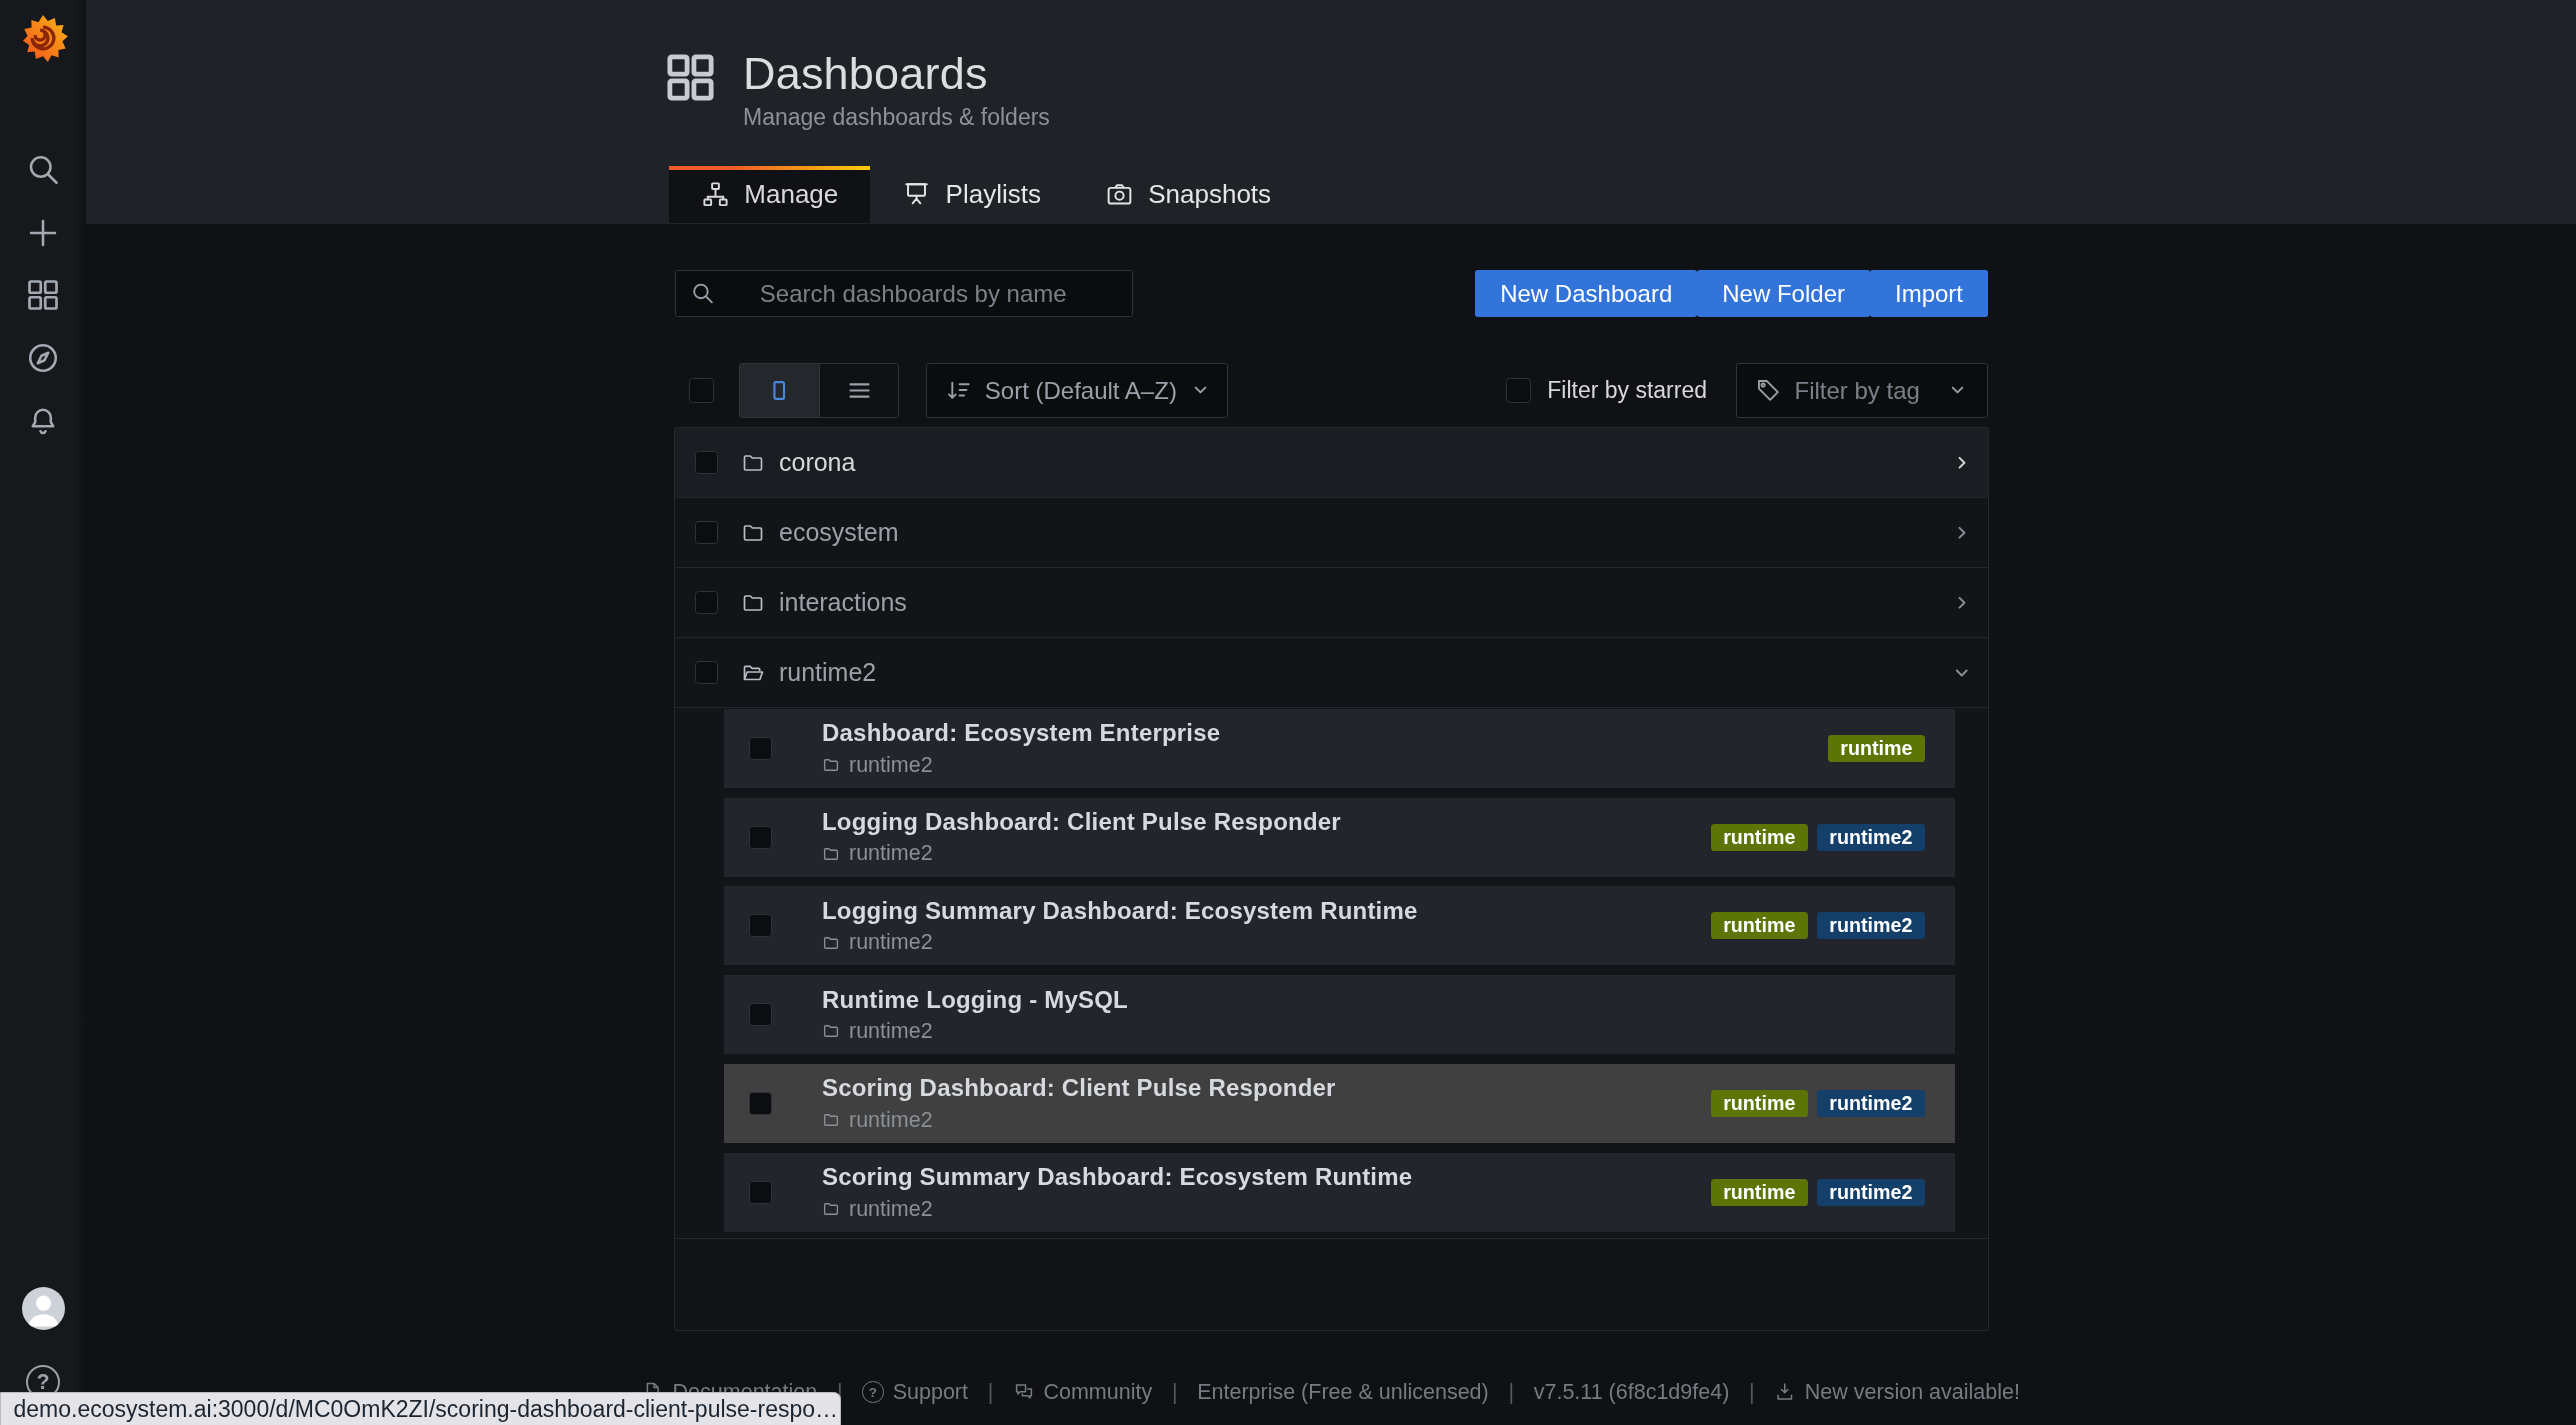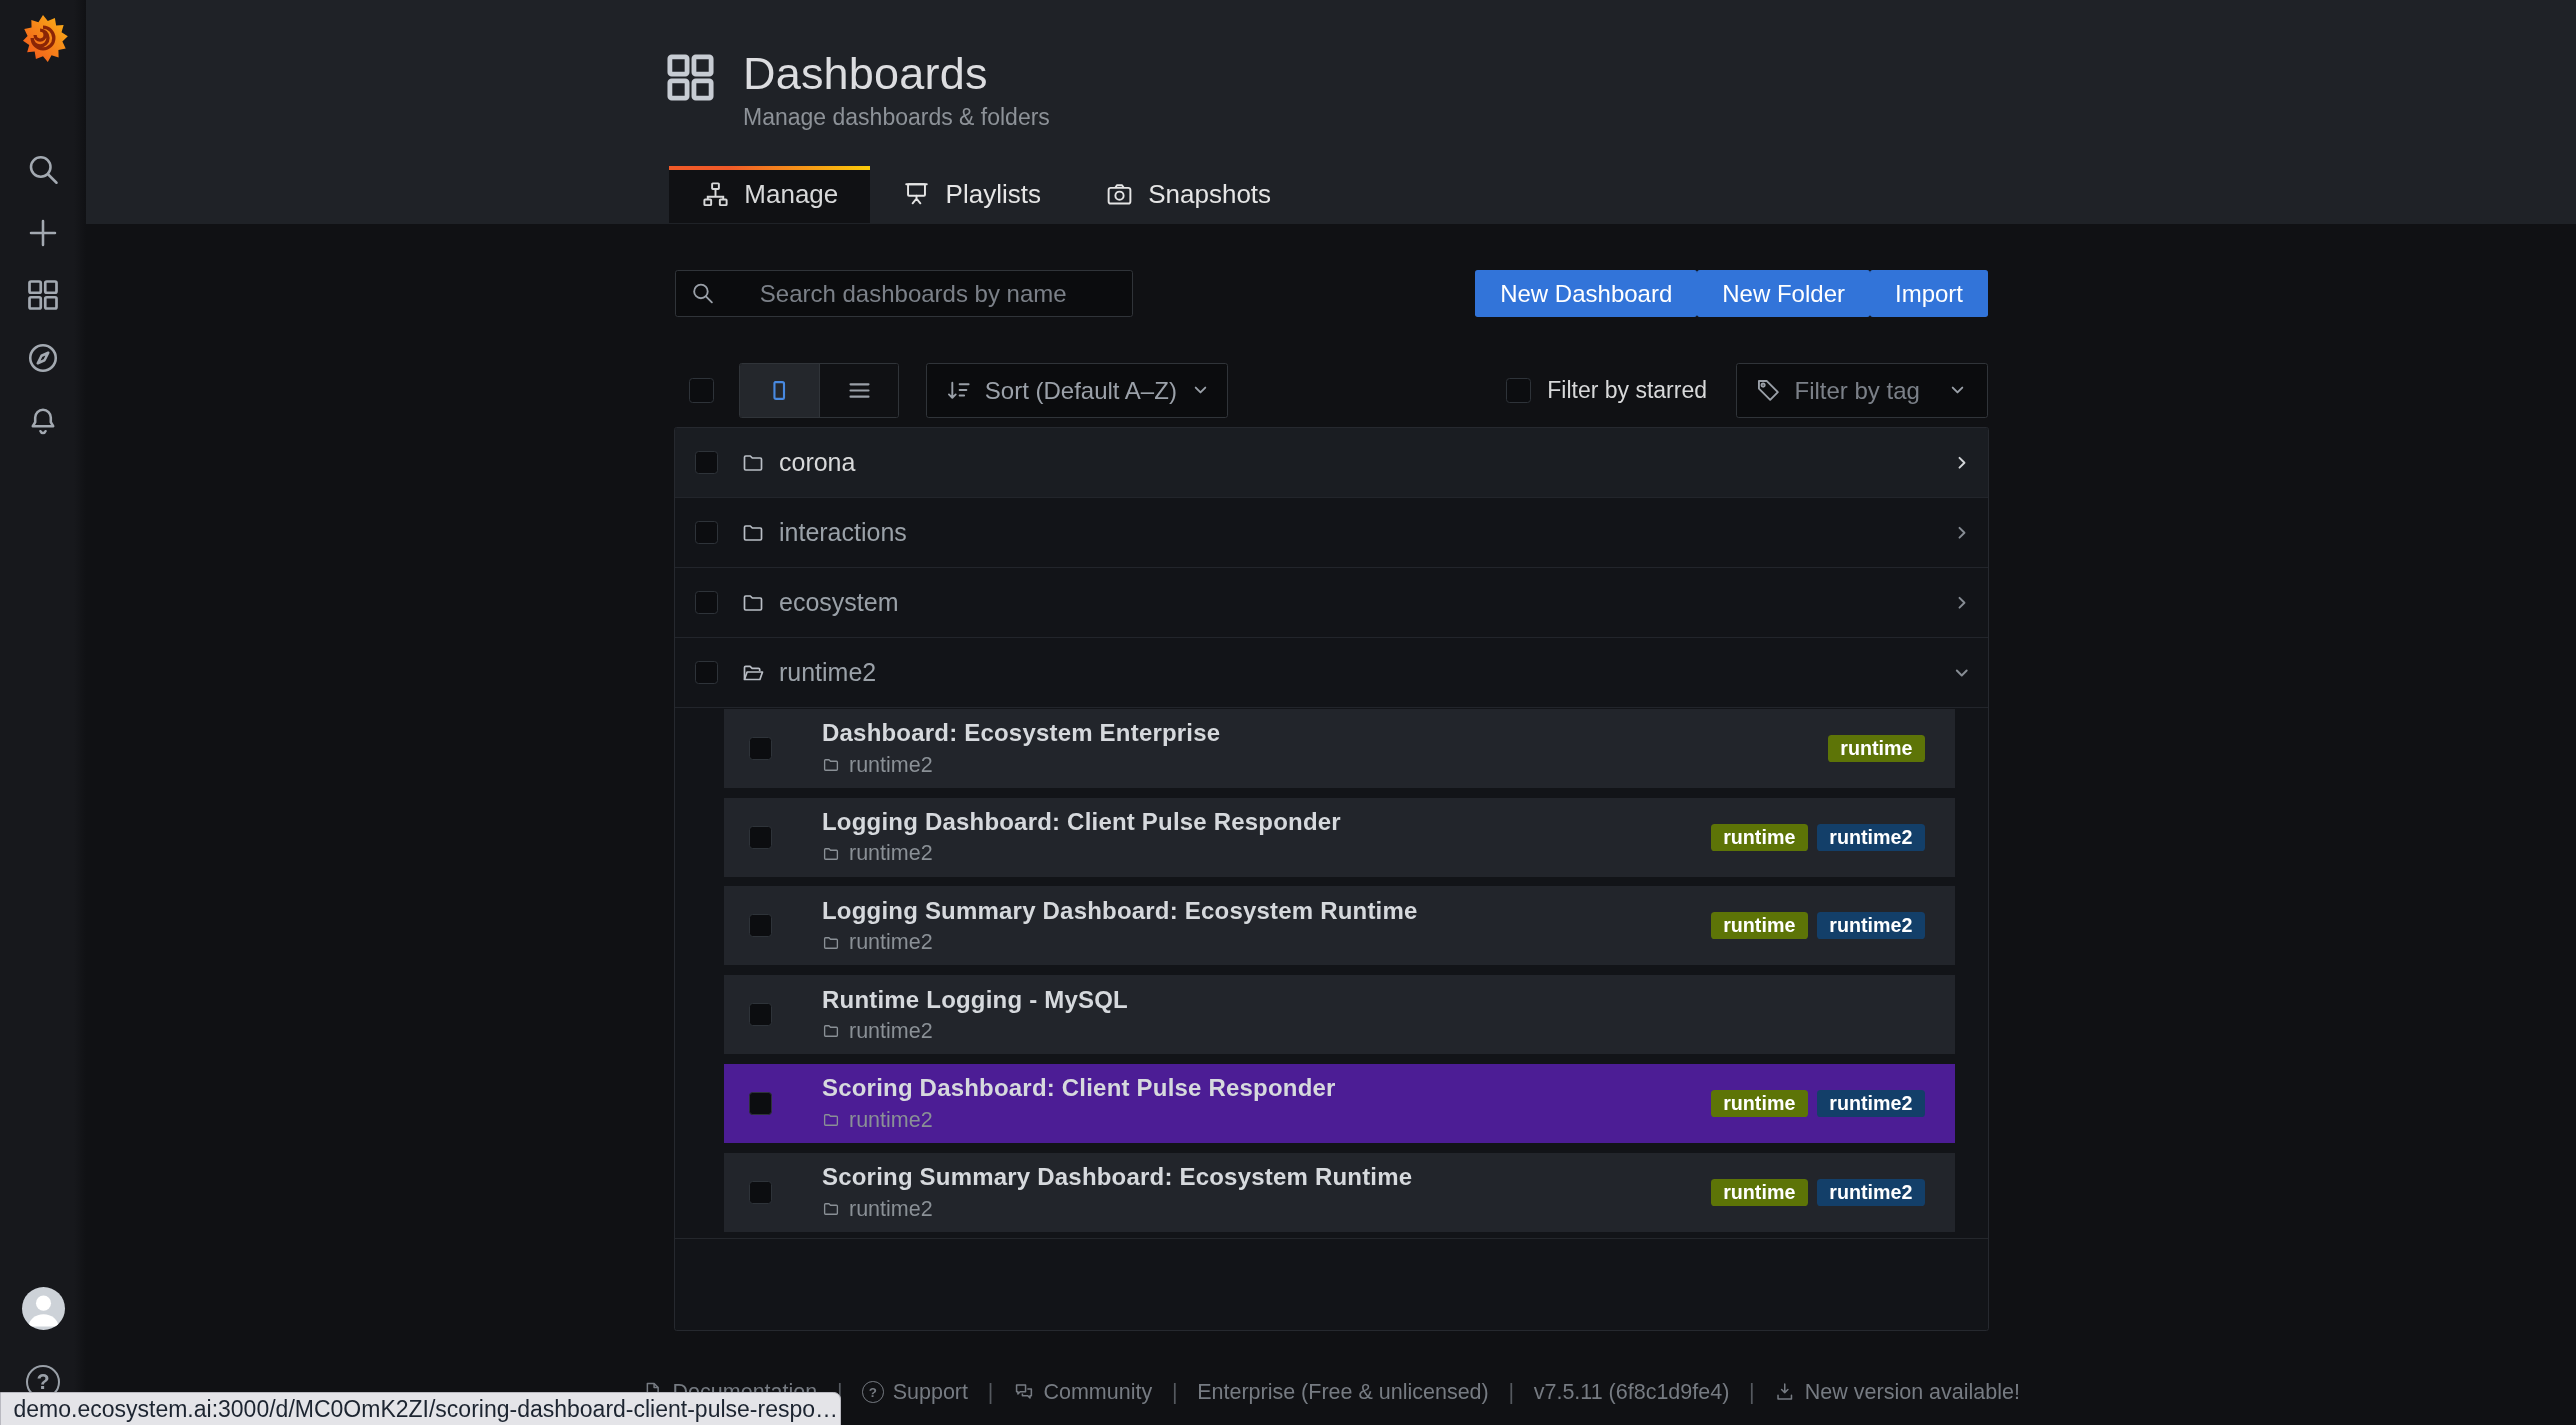--- a/index.html
+++ b/index.html
@@ -113,21 +113,21 @@
   .folder-row .row-chev { margin-left:auto; margin-right:16px; color:#878d94; }
   .folder-row .row-chev svg { width:21.5px; height:21.5px; display:block; }
   .folder-row.hovered { background:#1a1d22; }
   .folder-row.hovered .fname { color:#d8d9da; }
   .folder-row.hovered .row-chev { color:#d2d5d8; }
   .cards { padding:0.9px 33px 0 49px; }
   .card {
     height:79px; margin-bottom:9.8px; background:#22252b; display:flex; align-items:center;
     padding:0 0 0 25px; cursor:pointer;
   }
-  .card.hovered { background:#4c1d95; }
+  .card.hovered { background:#404040; }
   .card .checkbox { width:23px; height:23px; }
   .card .ctext { margin-left:50px; }
   .card .ctitle { font-size:24px; font-weight:600; color:#d6d9dd; letter-spacing:0.2px; }
   .card .csub { margin-top:5.4px; display:flex; align-items:center; gap:9px; color:#8a9096; }
   .card .csub svg { width:18px; height:18px; }
   .card .csub span { font-size:21.5px; }
   .card .tags { margin-left:auto; margin-right:30px; display:flex; gap:9px; }
   .tag {
     height:27px; padding:0 12.5px; border-radius:3.6px; background:#2f343b;
     color:#fff; font-size:19.7px; font-weight:600; display:flex; align-items:center; cursor:pointer;
@@ -327,34 +327,34 @@
             <path d="M9.5 6.5l5.5 5.5-5.5 5.5"></path>
           </svg>
       </span>
     </div>
 
     <div class="folder-row">
       <div class="checkbox"></div>
       <svg class="folder" viewBox="0 0 24 24" fill="none" stroke="currentColor" stroke-width="1.7" stroke-linejoin="round">
         <path d="M3.5 6.2a1.2 1.2 0 0 1 1.2-1.2h4.6l2 2h8a1.2 1.2 0 0 1 1.2 1.2v9.6a1.2 1.2 0 0 1-1.2 1.2H4.7a1.2 1.2 0 0 1-1.2-1.2z"></path>
       </svg>
-      <span class="fname">interactions</span>
+      <span class="fname">ecosystem</span>
       <span class="row-chev">
         <svg viewBox="0 0 24 24" fill="none" stroke="currentColor" stroke-width="2.2" stroke-linecap="round" stroke-linejoin="round">
             <path d="M9.5 6.5l5.5 5.5-5.5 5.5"></path>
           </svg>
       </span>
     </div>
 
     <div class="folder-row">
       <div class="checkbox"></div>
       <svg class="folder" viewBox="0 0 24 24" fill="none" stroke="currentColor" stroke-width="1.7" stroke-linejoin="round">
         <path d="M3.5 6.2a1.2 1.2 0 0 1 1.2-1.2h4.6l2 2h8a1.2 1.2 0 0 1 1.2 1.2v9.6a1.2 1.2 0 0 1-1.2 1.2H4.7a1.2 1.2 0 0 1-1.2-1.2z"></path>
       </svg>
-      <span class="fname">ecosystem</span>
+      <span class="fname">interactions</span>
       <span class="row-chev">
         <svg viewBox="0 0 24 24" fill="none" stroke="currentColor" stroke-width="2.2" stroke-linecap="round" stroke-linejoin="round">
             <path d="M9.5 6.5l5.5 5.5-5.5 5.5"></path>
           </svg>
       </span>
     </div>
 
     <div class="folder-row">
       <div class="checkbox"></div>
       <svg class="folder" viewBox="0 0 24 24" fill="none" stroke="currentColor" stroke-width="1.7" stroke-linejoin="round">

